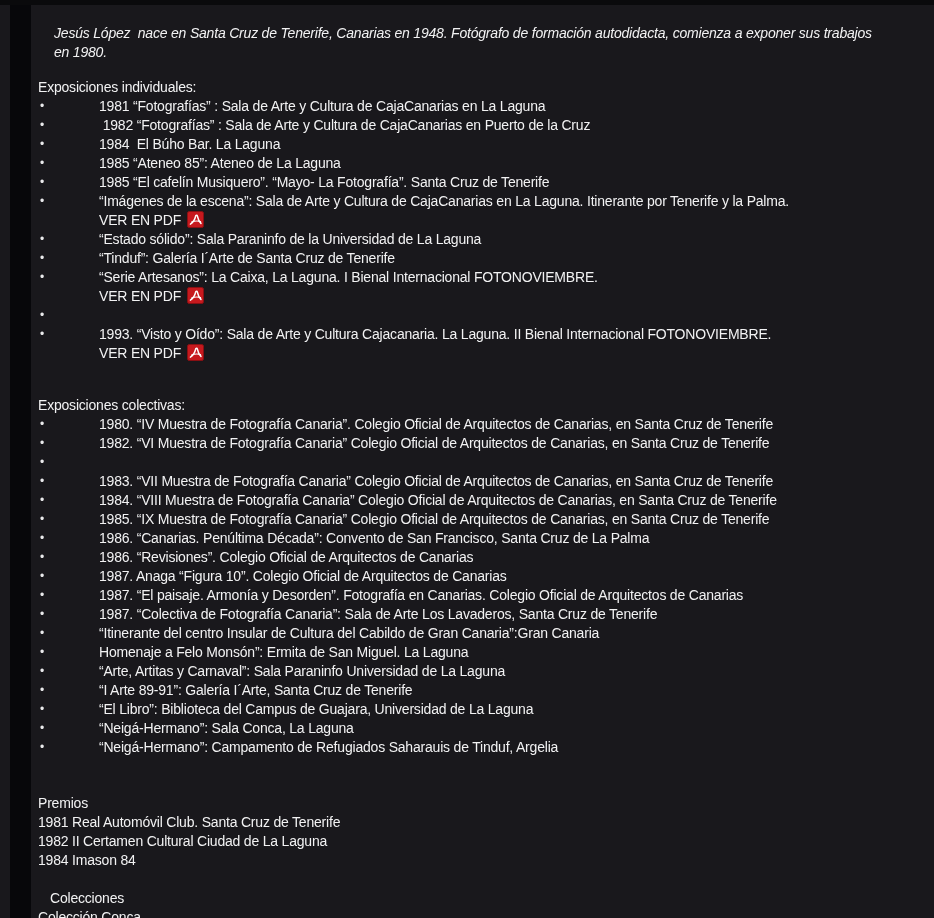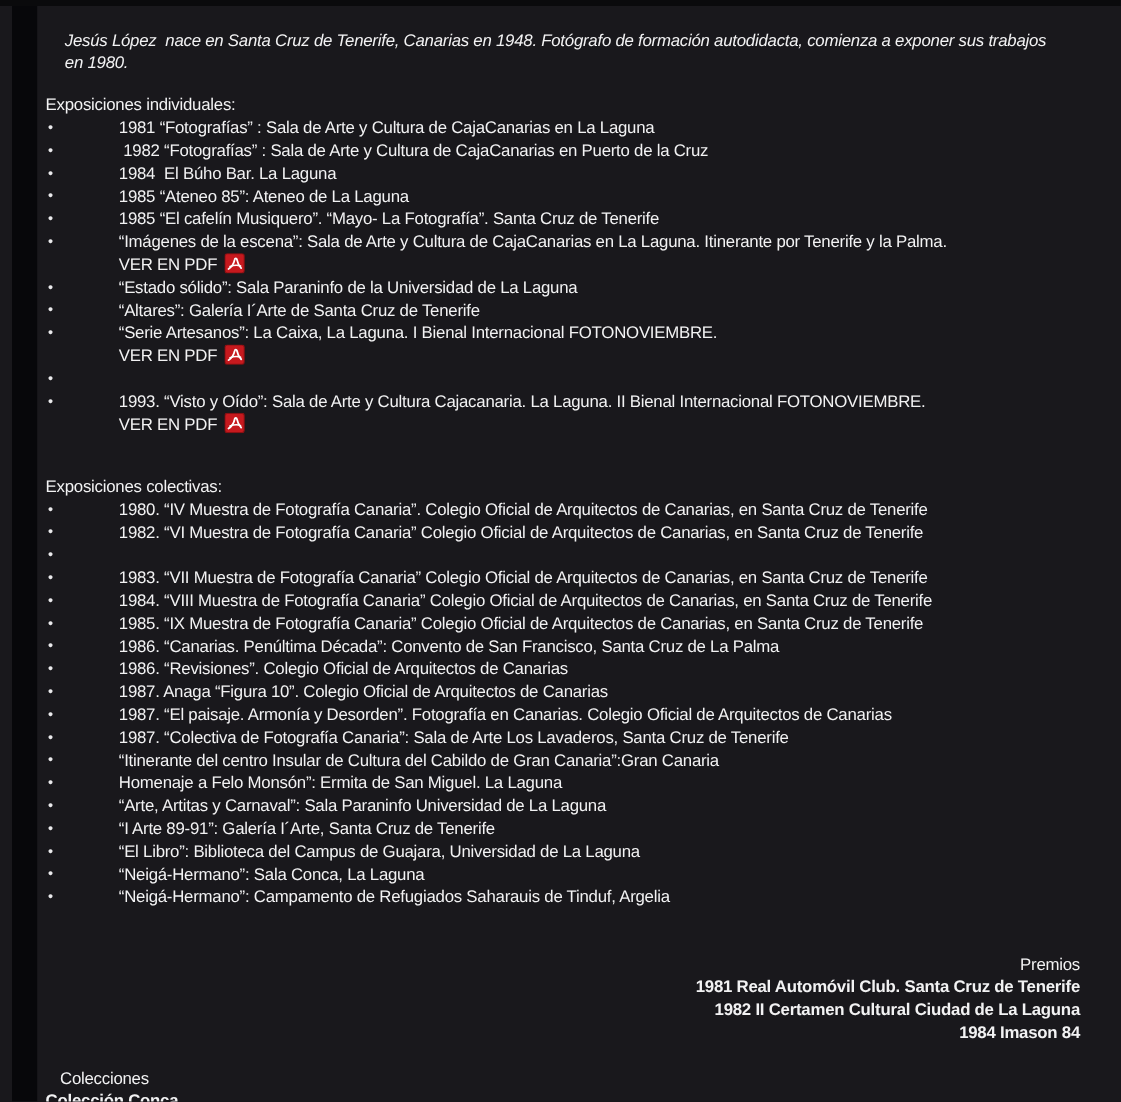--- a/index.html
+++ b/index.html
@@ -19,34 +19,34 @@
     background:#07070a; z-index:1;
   }
   .edge-top {
     position:absolute; left:0; top:0; width:100%; height:5px;
     background:#0a0a0c; z-index:1;
   }
   .content {
     position:relative; z-index:2;
     padding:8px 34px 0 38px;
   }
-  .line { line-height:19px;font-weight:bold; }
+  .line { line-height:19px; }
   .bio { margin:16px; line-height:19px; white-space:pre-wrap;font-style:italic; }
   .heading { margin:0; line-height:19px; }
   .list { margin:0; }
   .row { display:flex; line-height:19px; }
   .bullet { flex:0 0 59px; padding-left:2px; font-size:12px; color:#eaeaec; }
   .itext { white-space:pre; }
   .pdf-link {
     display:inline-flex; align-items:flex-start; gap:6px;
     color:#f2f2f3; cursor:pointer; text-decoration:none;
   }
   .pdf-icon { display:inline-block; }
   #collective-block { margin-top:33px; }
-  #awards-block { margin-top:37px;text-align:right; }
+  #awards-block { margin-top:37px; }
   #collections-block { margin-top:19px; }
 </style>
 </head>
 <body>
 
 <div class="edge-left"></div>
 <div class="edge-top"></div>
 
 <div class="content">
 
@@ -118,21 +118,21 @@
         <div class="row">
           <span class="bullet">•</span>
           <span class="itext">“Estado sólido”: Sala Paraninfo de la Universidad de La Laguna</span>
         </div>
 
       </div>
 
       <div>
         <div class="row">
           <span class="bullet">•</span>
-          <span class="itext">“Altares”: Galería I´Arte de Santa Cruz de Tenerife</span>
+          <span class="itext">“Tinduf”: Galería I´Arte de Santa Cruz de Tenerife</span>
         </div>
 
       </div>
 
       <div>
         <div class="row">
           <span class="bullet">•</span>
           <span class="itext">“Serie Artesanos”: La Caixa, La Laguna. I Bienal Internacional FOTONOVIEMBRE.</span>
         </div>
         <div class="row">

